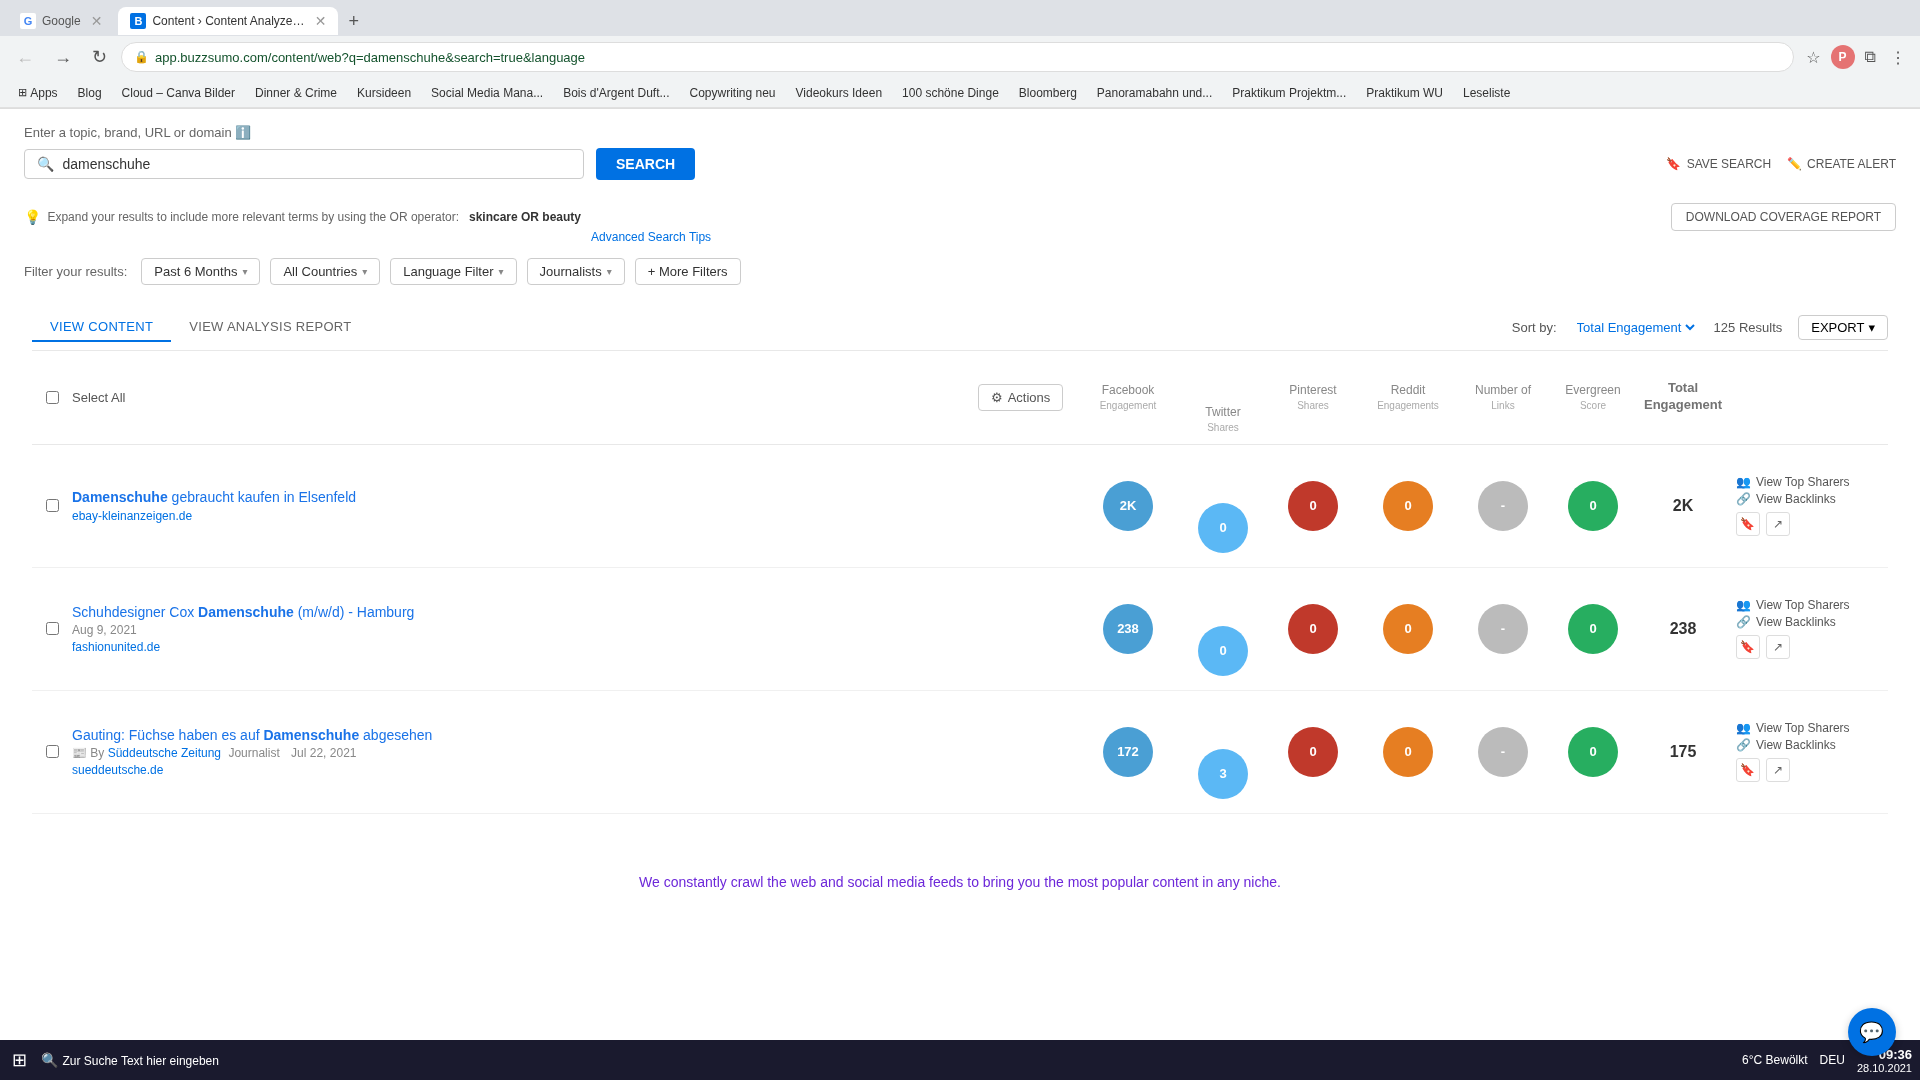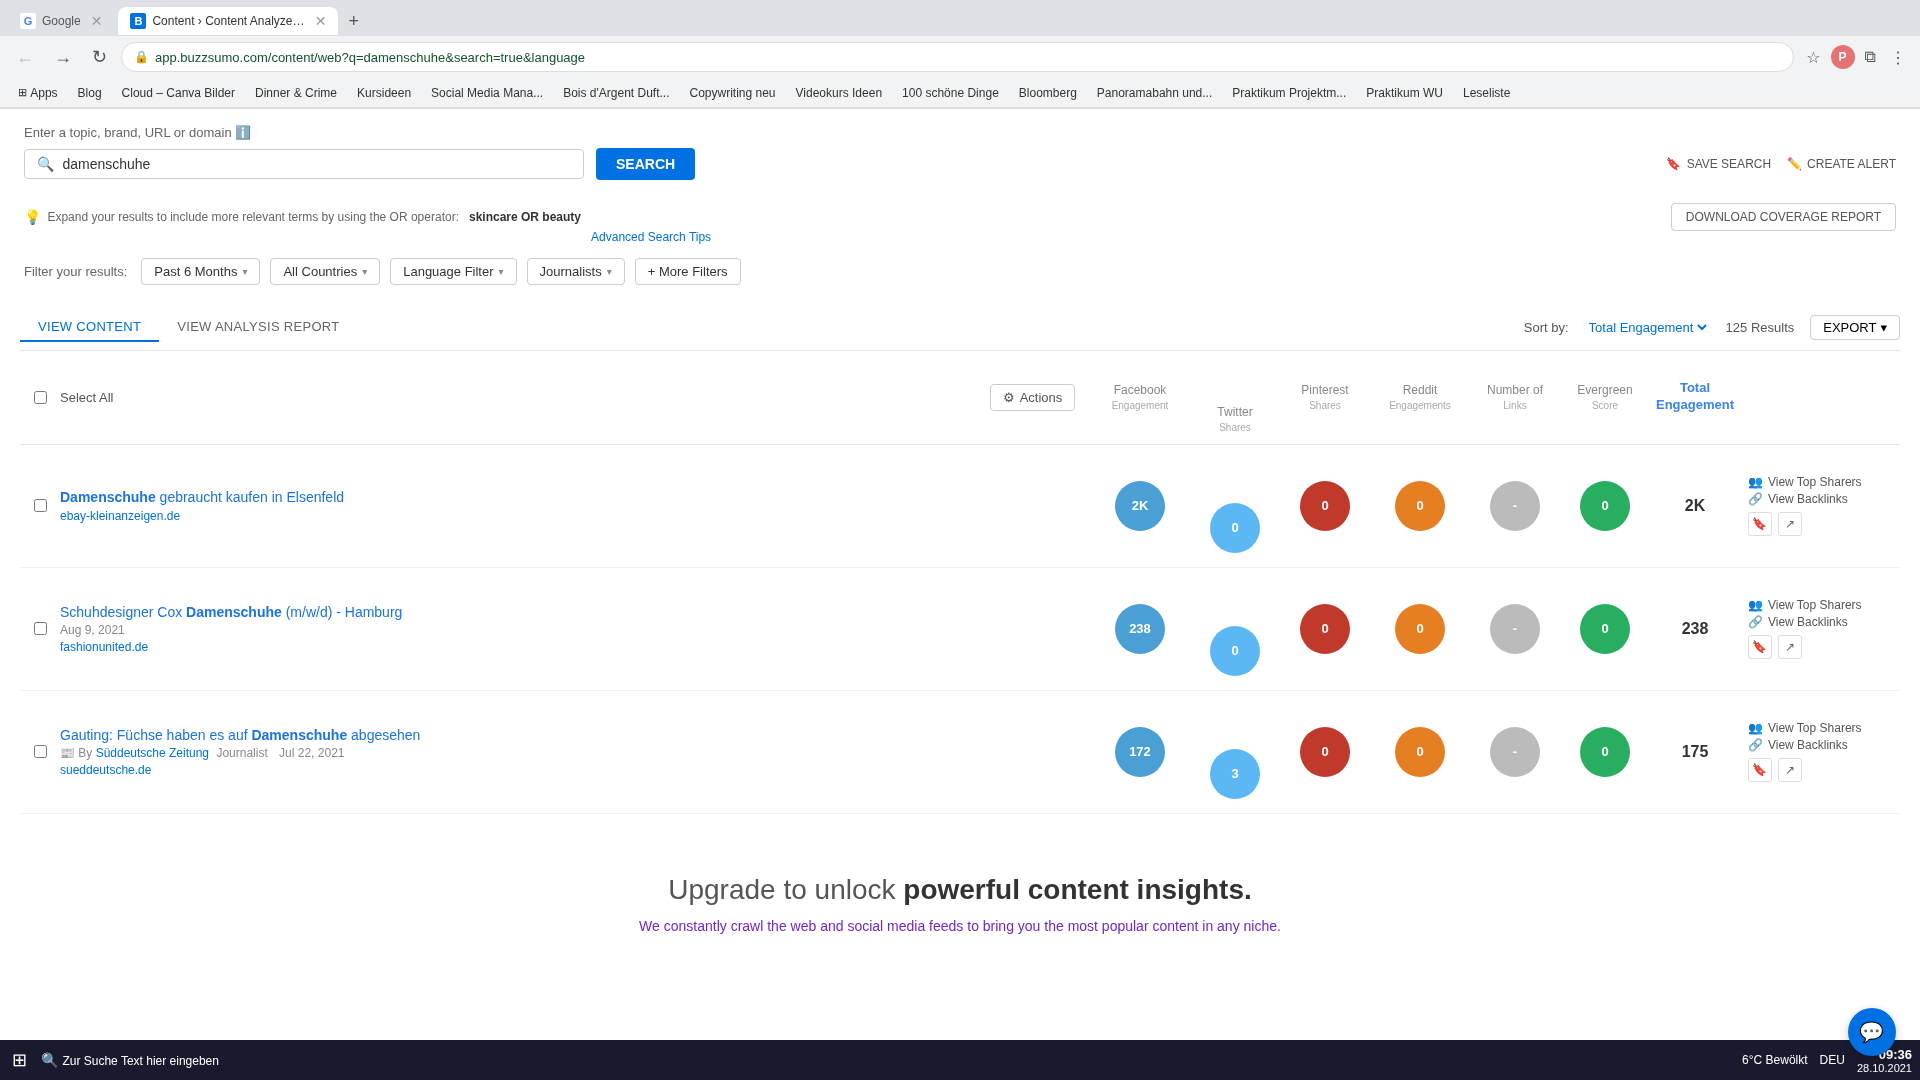--- a/index.html
+++ b/index.html
@@ -42,21 +42,21 @@
     .tip-icon { color: #f5a623; font-size: 14px; }
     .tip-link { color: #0071e3; text-decoration: none; cursor: pointer; margin-top: 40px; }
 
     .filter-row { display: flex; align-items: center; gap: 10px; margin-bottom: 16px; }
     .filter-label { font-size: 13px; color: #666; margin-right: 4px; }
     .filter-btn { display: flex; align-items: center; gap: 5px; border: 1px solid #ccc; border-radius: 4px; padding: 5px 12px; font-size: 13px; color: #333; background: #fff; cursor: pointer; }
     .filter-btn .arrow { font-size: 10px; color: #888; }
     .more-filters-btn { display: flex; align-items: center; gap: 5px; border: 1px solid #ccc; border-radius: 4px; padding: 5px 12px; font-size: 13px; color: #333; background: #fff; cursor: pointer; }
 
     
-    .content-area { padding: 0 20px; }
+    .content-area { padding: 0 32px; }
 
     .view-tabs { display: flex; align-items: center; justify-content: space-between; padding: 12px 0 8px; border-bottom: 1px solid #e8e8e8; margin-bottom: 0; }
     .view-tabs-left { display: flex; gap: 0; }
     .view-tab { padding: 6px 18px; font-size: 13px; cursor: pointer; border-bottom: 2px solid transparent; color: #666; text-transform: uppercase; font-weight: 500; letter-spacing: 0.3px; }
     .view-tab.active { color: #0071e3; border-bottom: 2px solid #0071e3; }
     .view-tabs-right { display: flex; align-items: center; gap: 16px; font-size: 13px; color: #555; }
 
     .sort-label { color: #555; }
     .sort-select { font-size: 13px; color: #0071e3; border: none; background: none; cursor: pointer; font-weight: 500; }
     .export-btn { border: 1px solid #ccc; border-radius: 4px; padding: 4px 12px; font-size: 13px; background: #fff; cursor: pointer; display: flex; align-items: center; gap: 4px; }
@@ -69,21 +69,21 @@
     .col-fb { width: 100px; text-align: center; }
     .col-tw { width: 90px; text-align: center; margin-top: 44px; }
     .col-pi { width: 90px; text-align: center; }
     .col-rd { width: 100px; text-align: center; }
     .col-links { width: 90px; text-align: center; }
     .col-ev { width: 90px; text-align: center; }
     .col-total { width: 90px; text-align: center; color: #0071e3; font-weight: 600; font-size: 12px; }
     .col-actions-right { width: 160px; }
 
     .col-header-sub { font-size: 10px; color: #aaa; display: block; }
-    .total-header { color: #3b82f6; font-weight: 700; font-size: 13px; }
+    .total-header { color: #737373; font-weight: 700; font-size: 13px; }
 
     
     .table-row { display: flex; align-items: center; padding: 14px 0; border-bottom: 1px solid #f0f0f0; }
 
     .article-info { flex: 1; min-width: 300px; padding-right: 16px; }
     .article-title { font-size: 14px; color: #1a73e8; font-weight: 500; margin-bottom: 3px; cursor: pointer; }
     .article-title strong { color: #1a73e8; }
     .article-meta { font-size: 12px; color: #888; margin-bottom: 2px; }
     .article-source { font-size: 12px; color: #0071e3; cursor: pointer; }
 
@@ -464,23 +464,20 @@
         <a class="action-link"><span>👥</span> View Top Sharers</a>
         <a class="action-link"><span>🔗</span> View Backlinks</a>
         <div class="action-icons">
           <button class="action-icon-btn">🔖</button>
           <button class="action-icon-btn">↗</button>
         </div>
       </div>
     </div>
 
     <div class="upgrade-section">
-      <div class="upgrade-title">
-        <span>Upgrade to unlock </span><strong>powerful content insights.</strong>
-      </div>
       <div class="upgrade-desc">We constantly crawl the web and social media feeds to bring you the most popular content in any niche.</div>
     </div>
   </div>
 </div>
 
 <div style="position:fixed;bottom:0;left:0;right:0;height:40px;background:#1a1a2e;display:flex;align-items:center;padding:0 8px;gap:6px;z-index:500;">
   <button style="background:none;border:none;color:#fff;font-size:18px;cursor:pointer;padding:4px;">⊞</button>
   <button style="background:none;border:none;color:#fff;font-size:14px;cursor:pointer;padding:4px;">🔍 <span style="font-size:12px;">Zur Suche Text hier eingeben</span></button>
   <div style="margin-left:auto;display:flex;align-items:center;gap:12px;color:#fff;">
     <span style="font-size:12px;">6°C Bewölkt</span>

